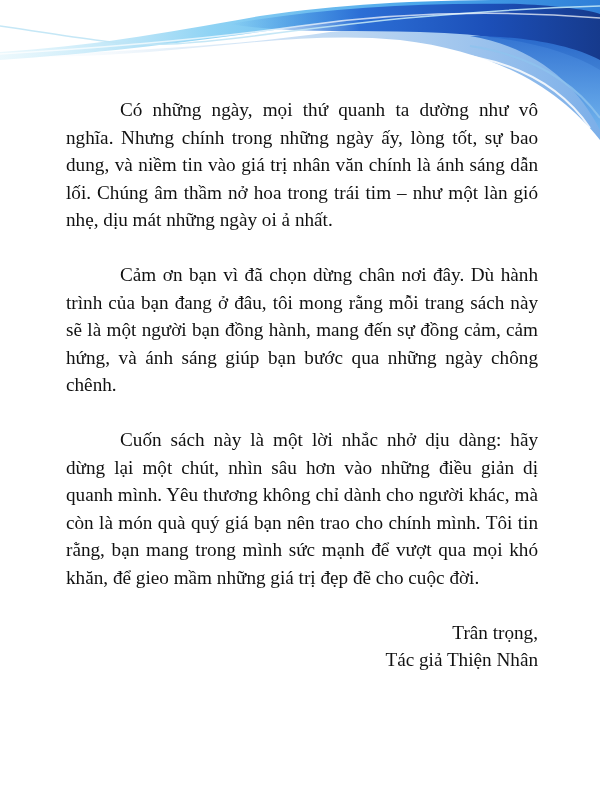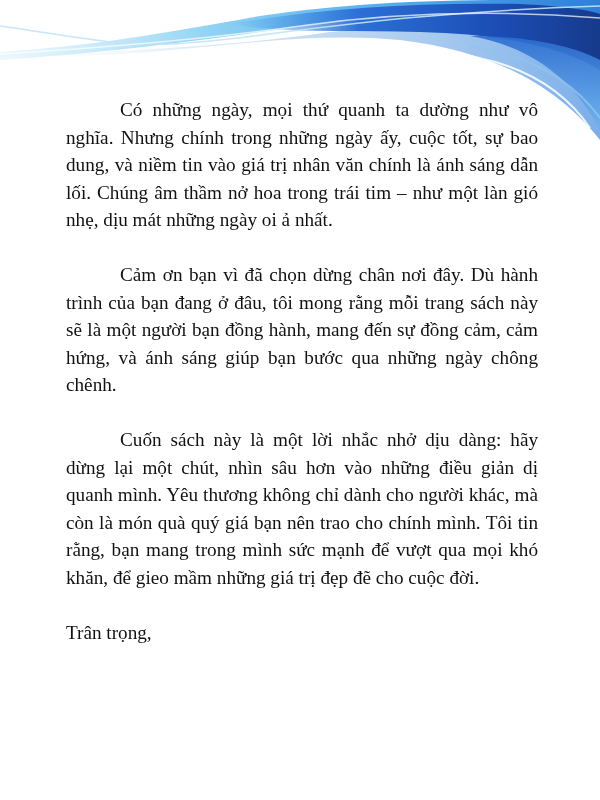--- a/index.html
+++ b/index.html
@@ -34,21 +34,21 @@
     .para {
       margin: 0 0 27.5px 0;
       text-indent: 54px;
       text-align: justify;
     }
     .signature {
       margin-top: 0;
     }
     .signature-line {
       display: block;
-      text-align: left;
+      text-align: right;
     }
   </style>
 </head>
 <body>
 
 <svg class="wave" viewBox="0 0 600 140" preserveAspectRatio="none" xmlns="http://www.w3.org/2000/svg">
   <defs>
     <linearGradient id="gLight" x1="0" y1="0" x2="1" y2="0">
       <stop offset="0" stop-color="#bfe8f7" stop-opacity="0.3"></stop>
       <stop offset="0.35" stop-color="#8fd3f4"></stop>
@@ -81,19 +81,20 @@
 
   <path d="M470,36 C530,46 575,80 600,130 L600,60 C570,44 520,36 470,36 Z" fill="url(#gEdge)" opacity="0.9"></path>
 
   <path d="M0,26 C60,34 110,46 170,44 C260,40 360,14 600,6" stroke="#bfe4f5" stroke-width="1.5" fill="none" opacity="0.9"></path>
   <path d="M0,54 C100,48 200,40 300,26 C400,12 500,10 600,18" stroke="#ffffff" stroke-width="1.5" fill="none" opacity="0.7"></path>
   <path d="M440,52 C510,58 560,84 590,128" stroke="#ffffff" stroke-width="2" fill="none" opacity="0.85"></path>
   <path d="M470,46 C535,56 575,84 600,118" stroke="#8fc3ee" stroke-width="2" fill="none" opacity="0.8"></path>
 </svg>
 
 <main class="page-content">
-  <p class="para">Có những ngày, mọi thứ quanh ta dường như vô nghĩa. Nhưng chính trong những ngày ấy, cuộc tốt, sự bao dung, và niềm tin vào giá trị nhân văn chính là ánh sáng dẫn lối. Chúng âm thầm nở hoa trong trái tim – như một làn gió nhẹ, dịu mát những ngày oi ả nhất.</p>
+  <p class="para">Có những ngày, mọi thứ quanh ta dường như vô nghĩa. Nhưng chính trong những ngày ấy, lòng tốt, sự bao dung, và niềm tin vào giá trị nhân văn chính là ánh sáng dẫn lối. Chúng âm thầm nở hoa trong trái tim – như một làn gió nhẹ, dịu mát những ngày oi ả nhất.</p>
   <p class="para">Cảm ơn bạn vì đã chọn dừng chân nơi đây. Dù hành trình của bạn đang ở đâu, tôi mong rằng mỗi trang sách này sẽ là một người bạn đồng hành, mang đến sự đồng cảm, cảm hứng, và ánh sáng giúp bạn bước qua những ngày chông chênh.</p>
   <p class="para">Cuốn sách này là một lời nhắc nhở dịu dàng: hãy dừng lại một chút, nhìn sâu hơn vào những điều giản dị quanh mình. Yêu thương không chỉ dành cho người khác, mà còn là món quà quý giá bạn nên trao cho chính mình. Tôi tin rằng, bạn mang trong mình sức mạnh để vượt qua mọi khó khăn, để gieo mầm những giá trị đẹp đẽ cho cuộc đời.</p>
   <div class="signature">
     <span class="signature-line">Trân trọng,</span>
+    <span class="signature-line">Tác giả Thiện Nhân</span>
   </div>
 </main>
 
 </body></html>

